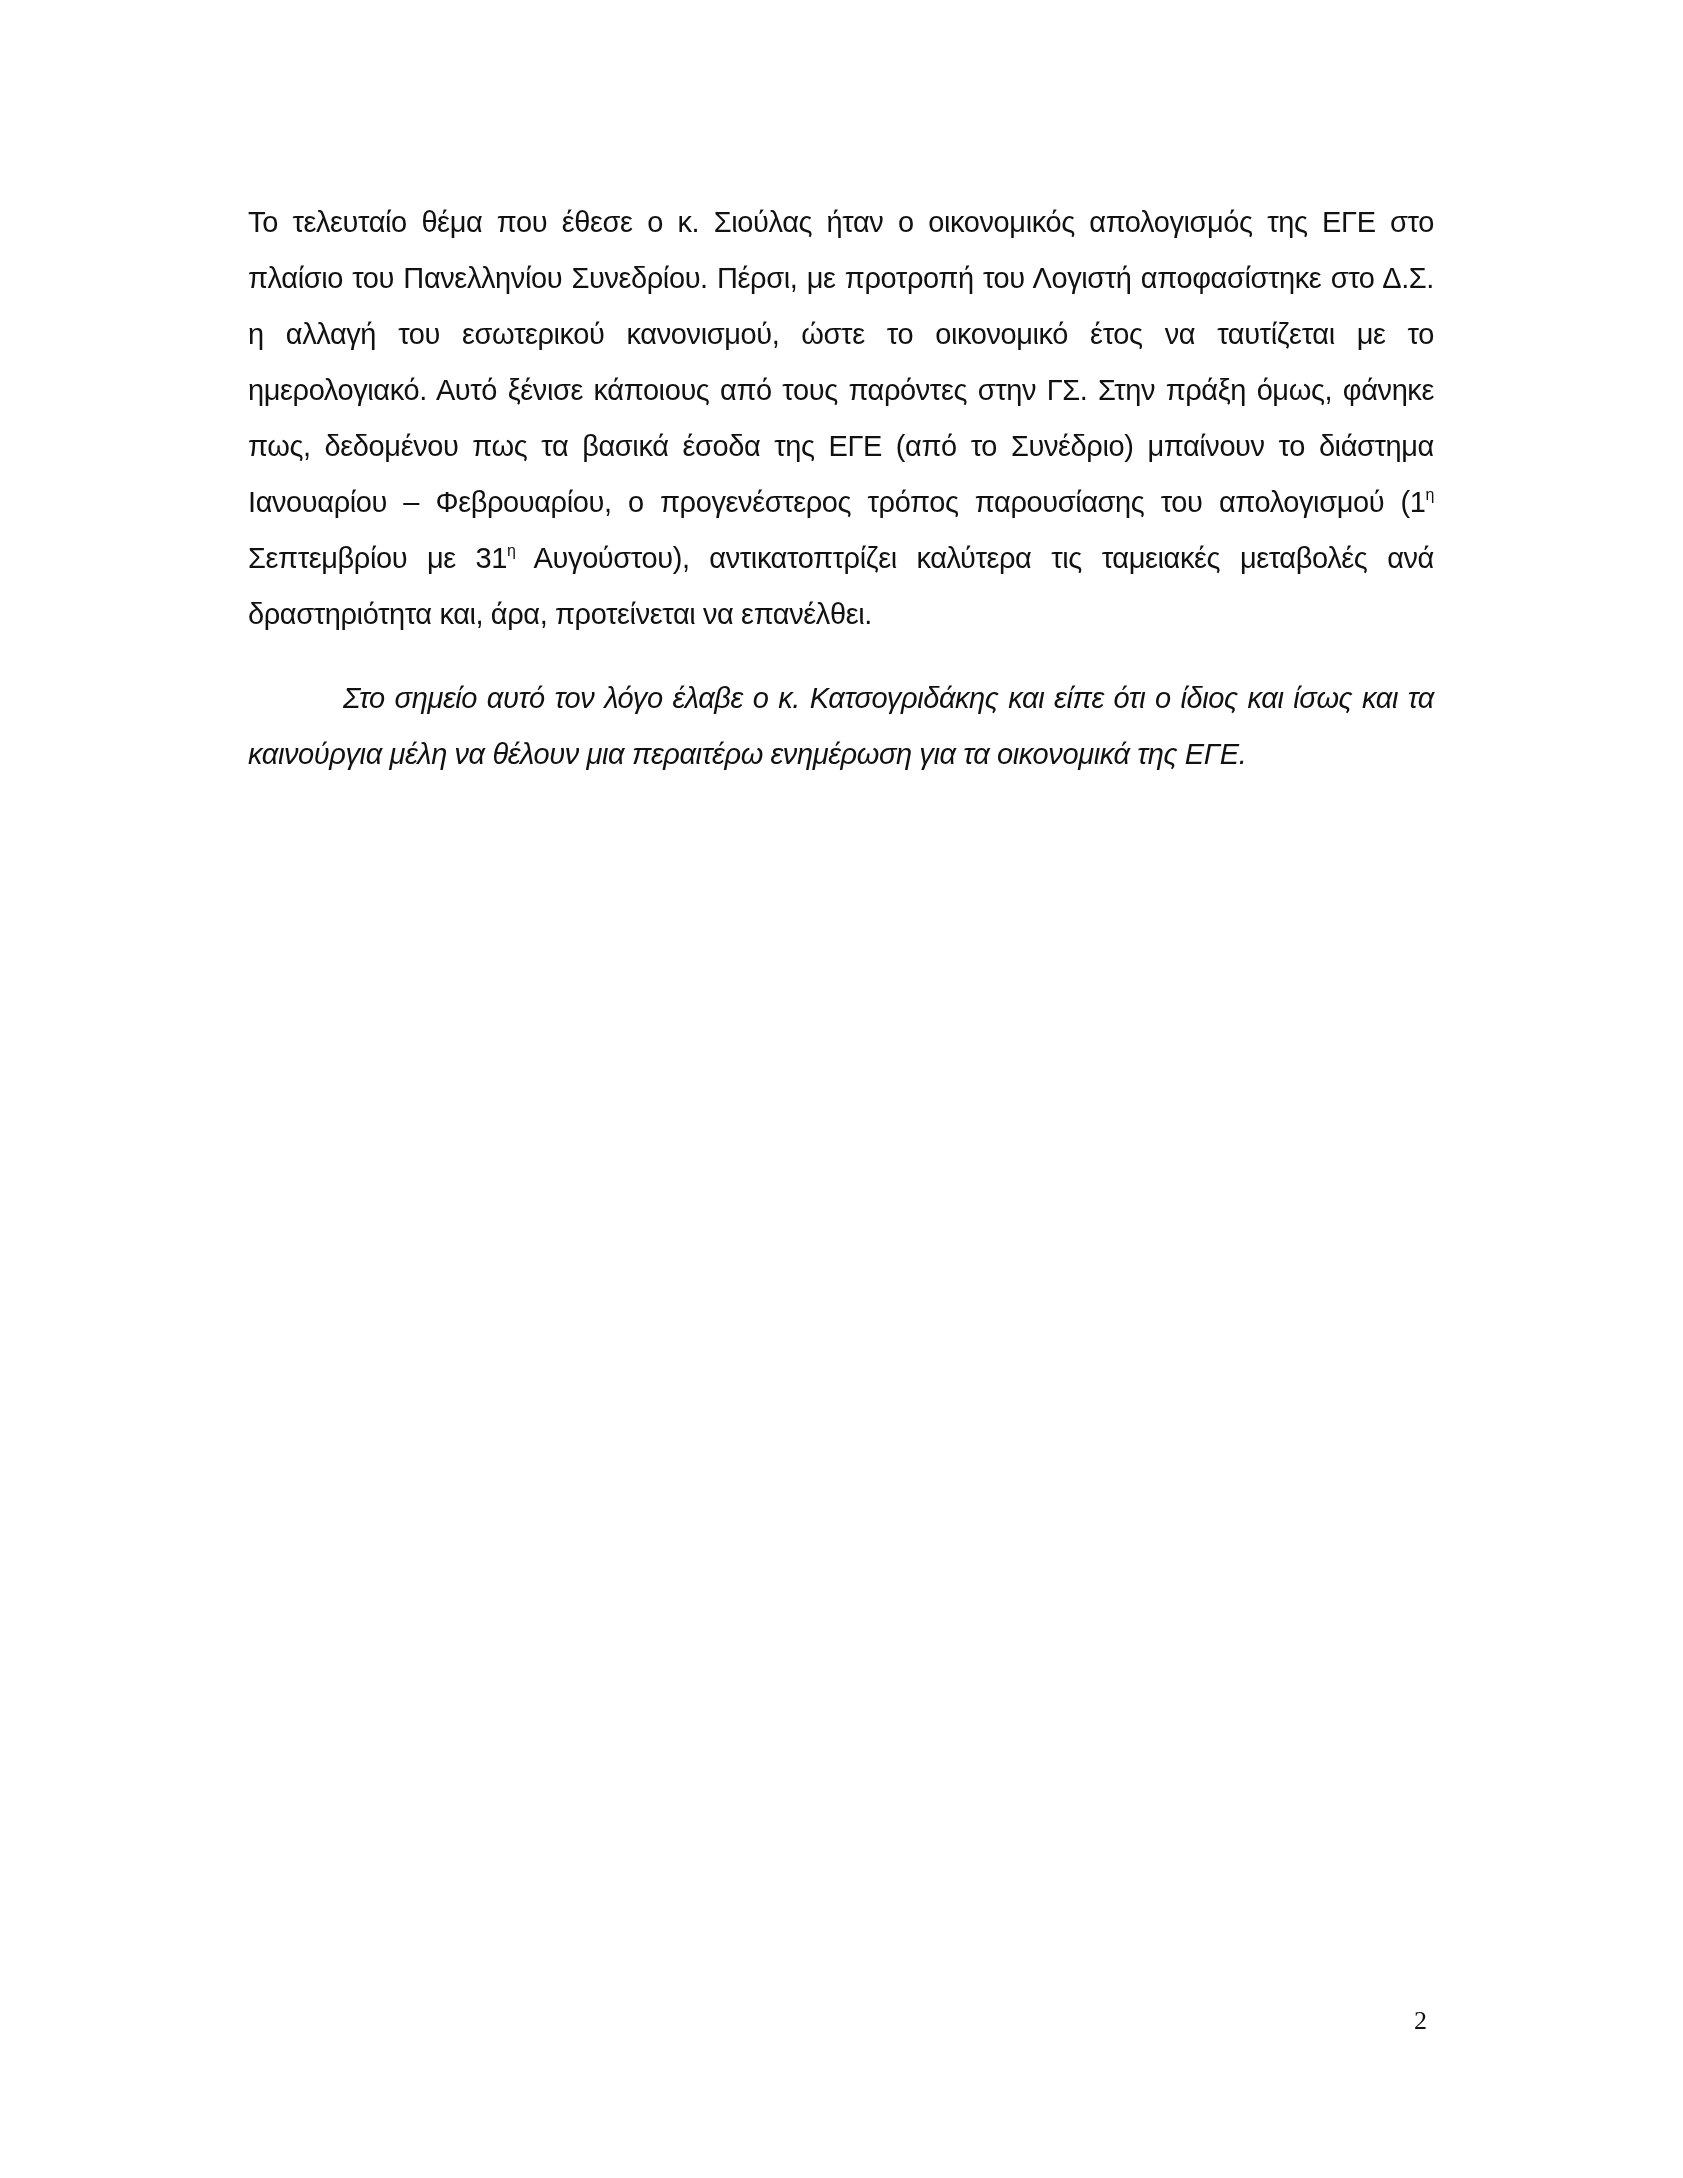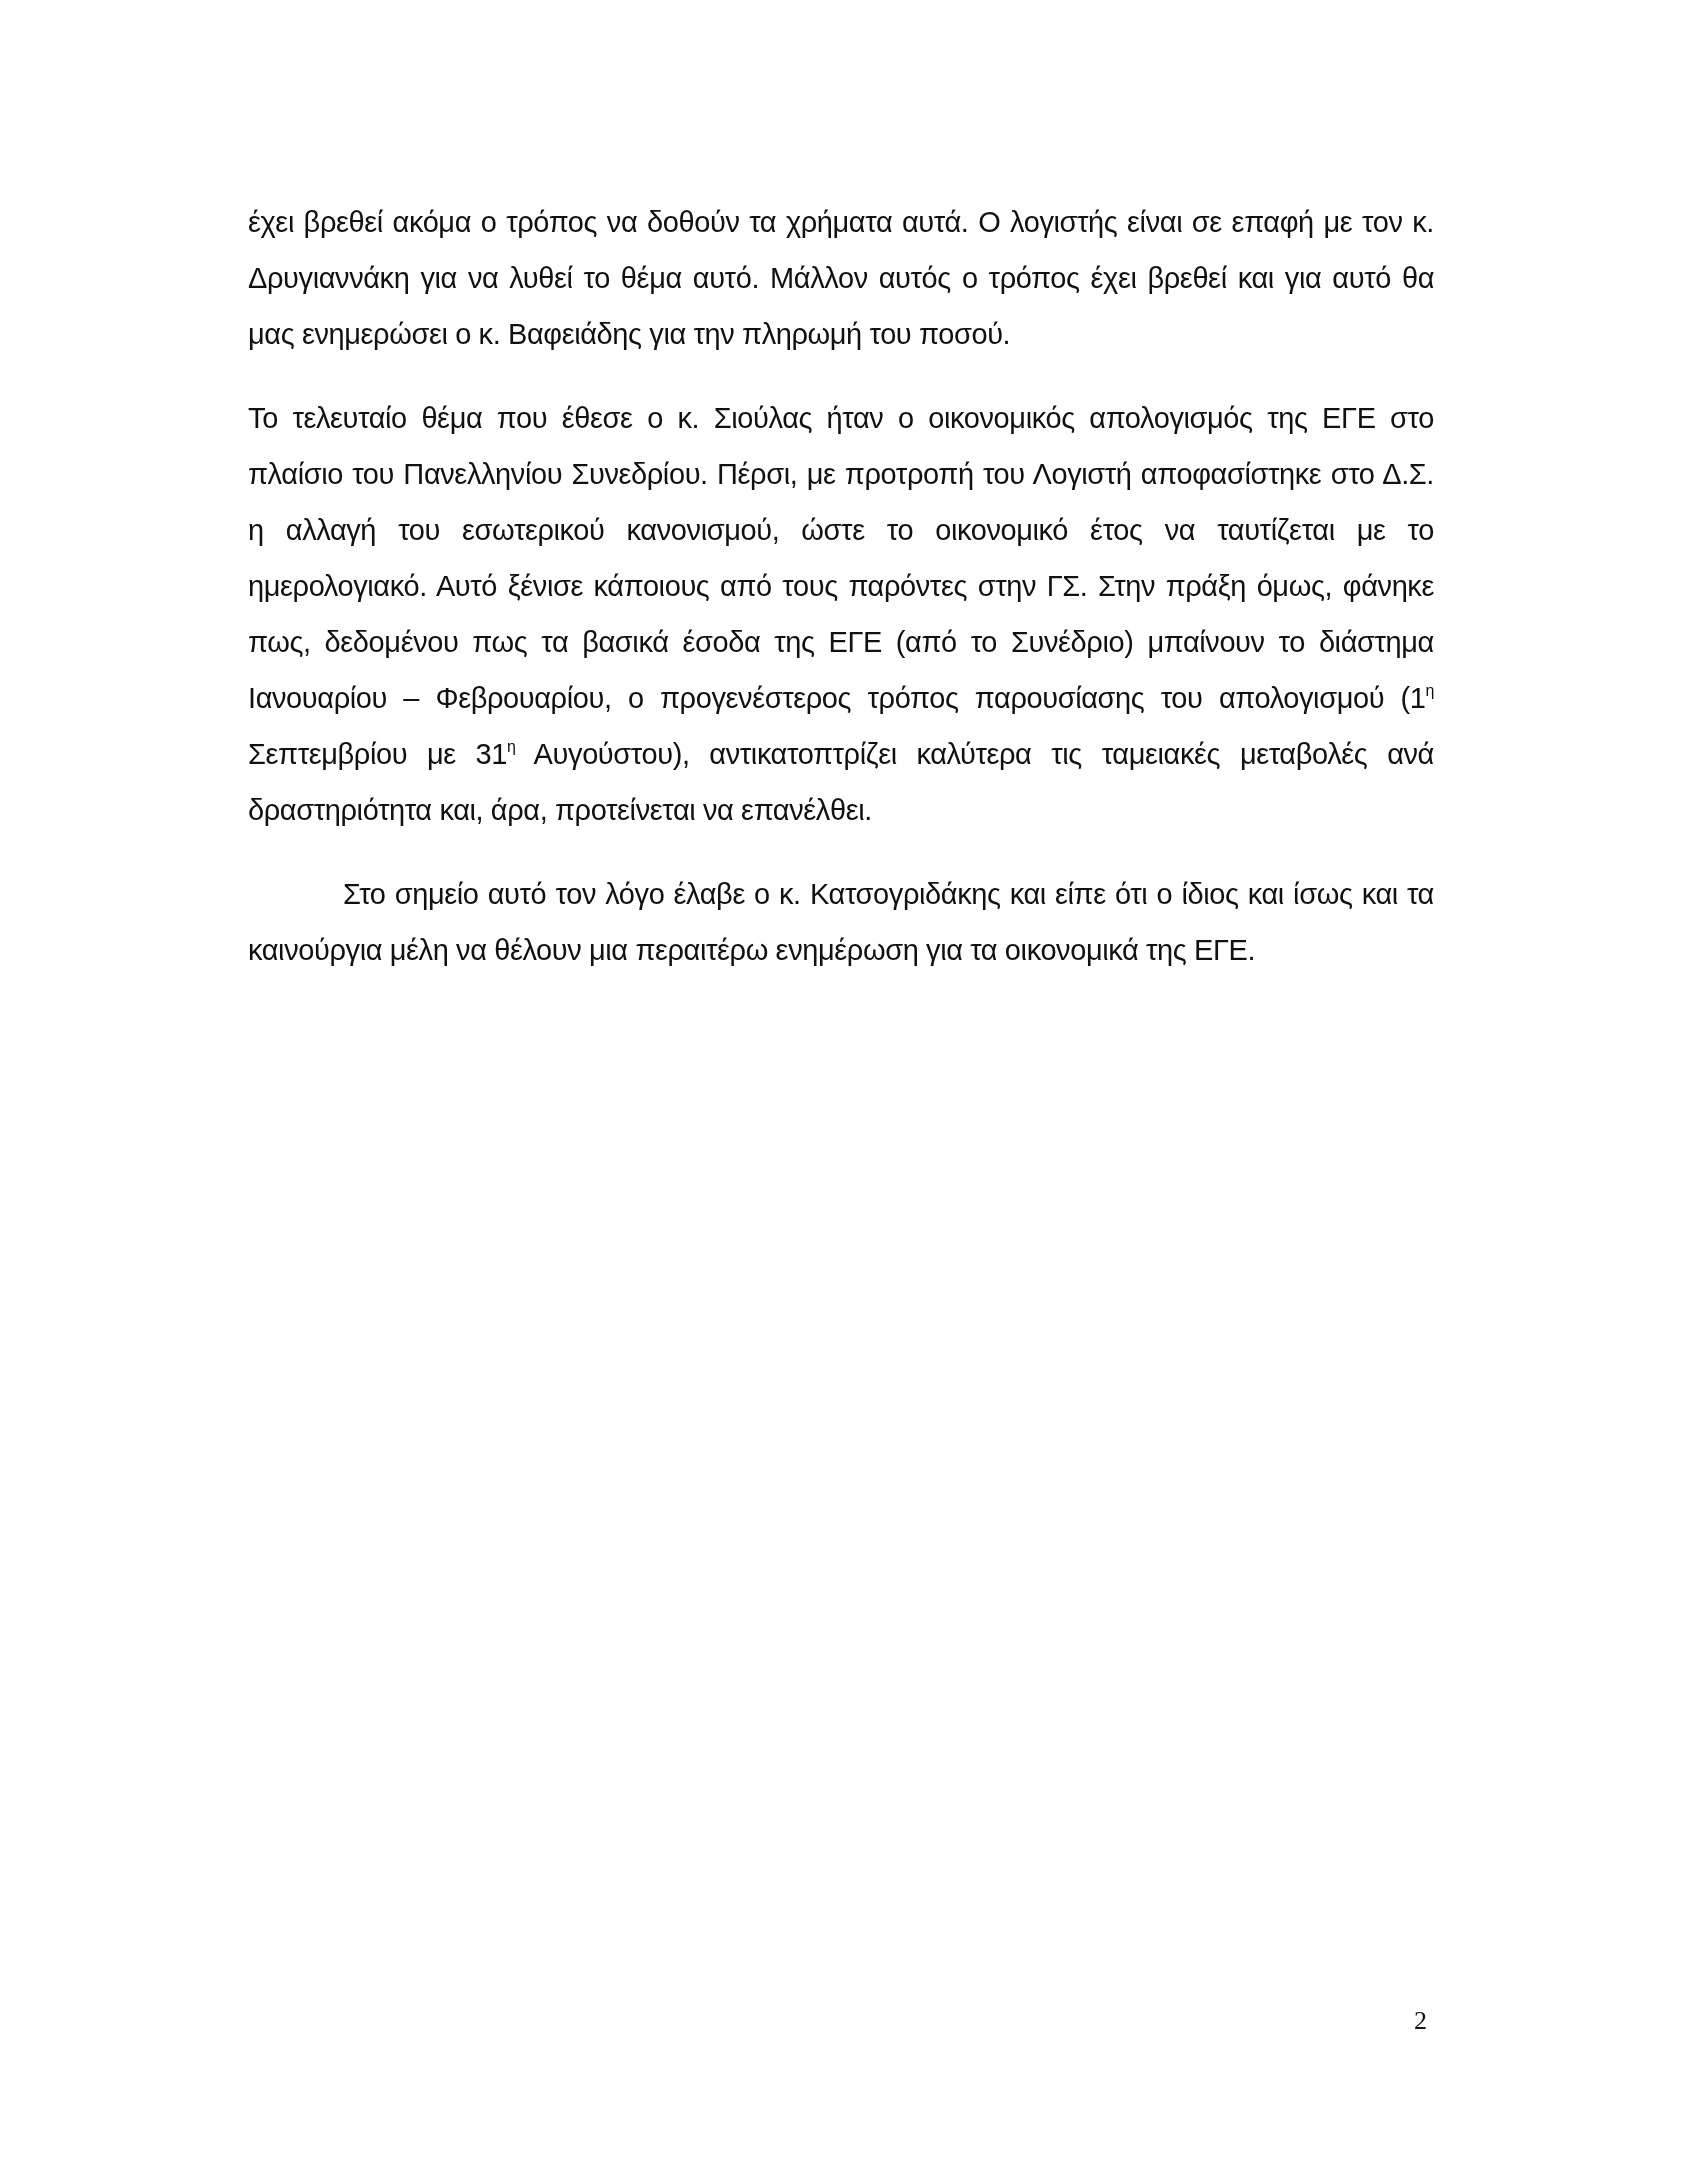--- a/index.html
+++ b/index.html
@@ -31,20 +31,21 @@
       line-height: 56px;
       color: #111111;
       text-align: justify;
       letter-spacing: -0.4px;
     }
     .para {
       margin: 0 0 28px 0;
     }
     .para.indent {
       text-indent: 95px;
+      font-style: italic;
     }
     .bold {
       font-weight: bold;
     }
     sup {
       font-size: 16px;
       line-height: 0;
       vertical-align: 12px;
     }
     .page-number {
@@ -55,21 +56,20 @@
       font-size: 26px;
       color: #111111;
     }
   </style>
 </head>
 <body>
 
 <div class="page">
   <div class="content">
 
-    <p class="para">έχει βρεθεί ακόμα ο τρόπος να δοθούν τα χρήματα αυτά. Ο λογιστής είναι σε επαφή με τον κ. Δρυγιαννάκη για να λυθεί το θέμα αυτό. Μάλλον αυτός ο τρόπος έχει βρεθεί και για αυτό θα μας ενημερώσει ο κ. Βαφειάδης για την πληρωμή του ποσού.</p>
 
 
     <p class="para"><span>Το τελευταίο θέμα που έθεσε ο κ. Σιούλας ήταν ο οικονομικός απολογισμός της ΕΓΕ στο πλαίσιο του Πανελληνίου Συνεδρίου. Πέρσι, με προτροπή του Λογιστή αποφασίστηκε στο Δ.Σ. η αλλαγή του εσωτερικού κανονισμού, ώστε το οικονομικό έτος να ταυτίζεται με το ημερολογιακό. Αυτό ξένισε κάποιους από τους παρόντες στην ΓΣ. Στην πράξη όμως, φάνηκε πως, δεδομένου πως τα βασικά έσοδα της ΕΓΕ (από το Συνέδριο) μπαίνουν το διάστημα Ιανουαρίου – Φεβρουαρίου, ο προγενέστερος τρόπος παρουσίασης του απολογισμού (1</span><sup>η</sup><span> Σεπτεμβρίου με 31</span><sup>η</sup><span> Αυγούστου), αντικατοπτρίζει καλύτερα τις ταμειακές μεταβολές ανά δραστηριότητα και, άρα, προτείνεται να επανέλθει.</span></p>
 
 
 
     <p class="para indent">Στο σημείο αυτό τον λόγο έλαβε ο κ. Κατσογριδάκης και είπε ότι ο ίδιος και ίσως και τα καινούργια μέλη να θέλουν μια περαιτέρω ενημέρωση για τα οικονομικά της ΕΓΕ.</p>
 
 
   </div>

